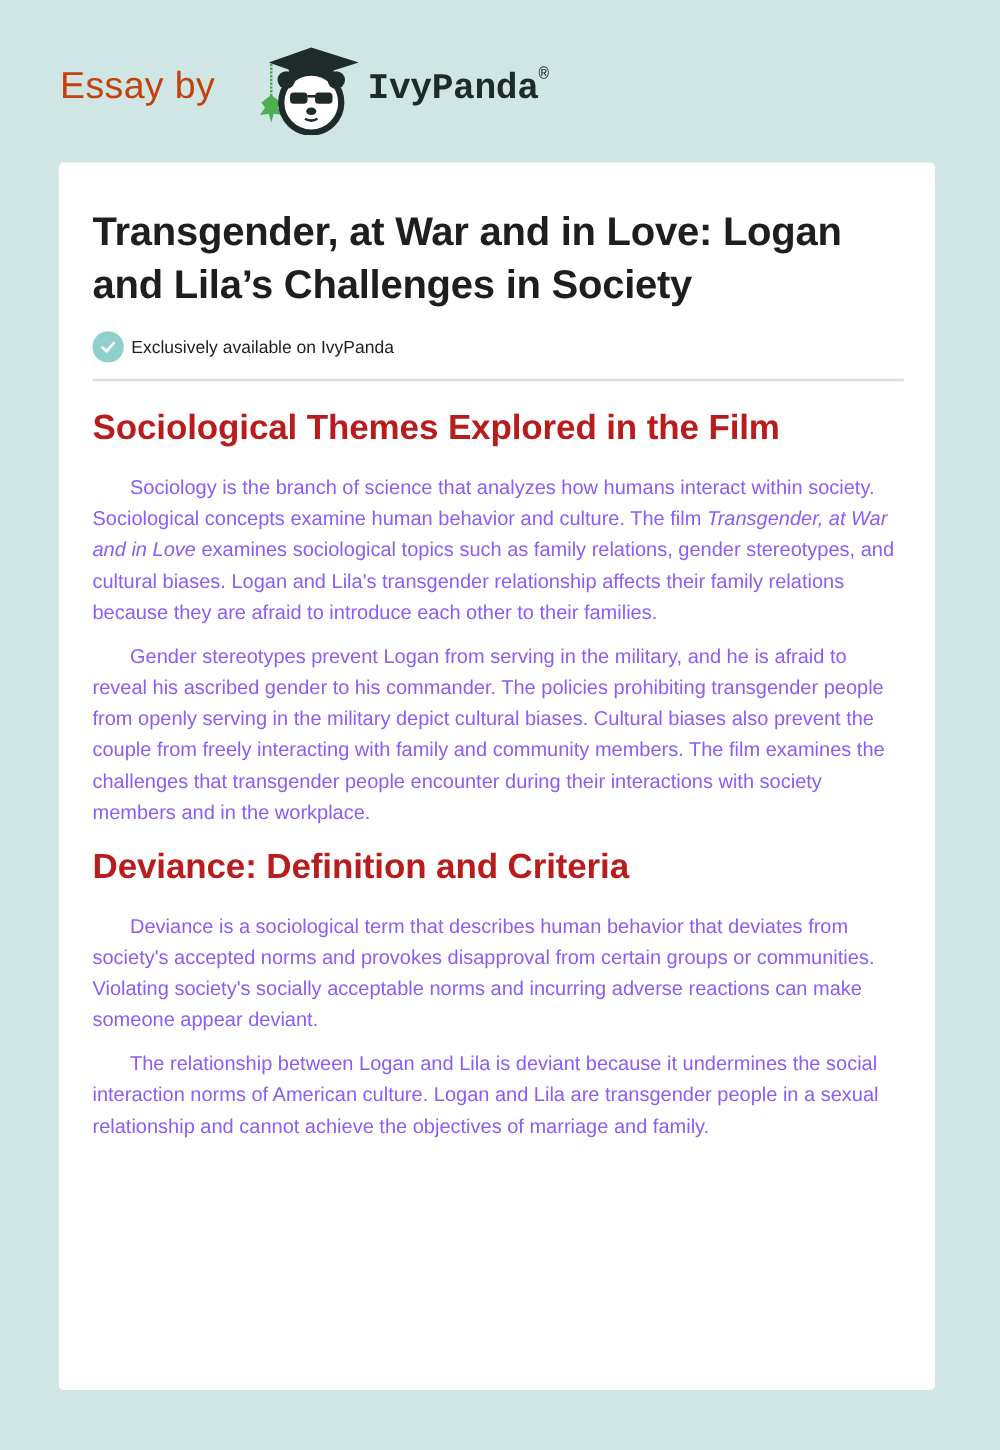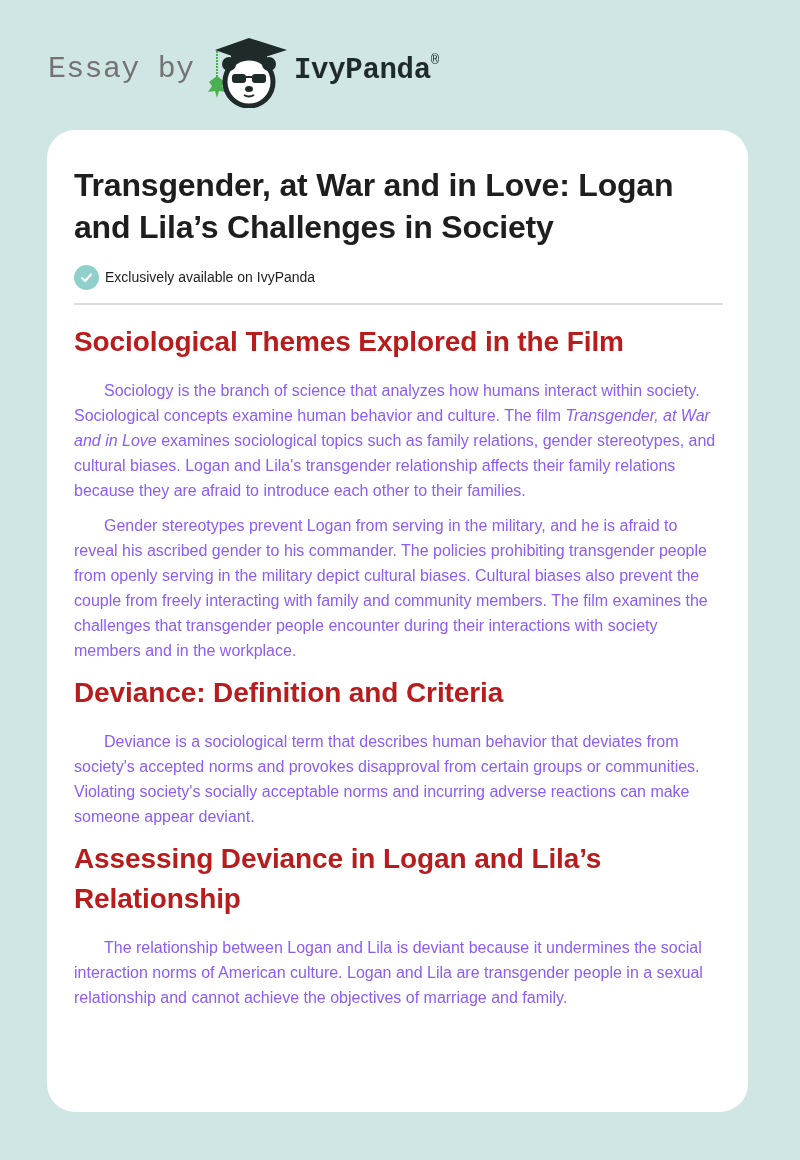--- a/index.html
+++ b/index.html
@@ -12,23 +12,23 @@
       overflow: hidden;
     }
     .header {
       position: absolute;
       left: 0; top: 0;
       width: 800px; height: 120px;
     }
     .brand-prefix {
       position: absolute;
       left: 48px; top: 52px;
-      font-family: Liberation Mono, monospace;
+      font-family: Liberation Sans, sans-serif;
       font-size: 30px;
-      color: #737373;
+      color: #c2410c;
       letter-spacing: 0.3px;
     }
     .logo-icon {
       position: absolute;
       left: 203px; top: 36px;
       width: 90px; height: 72px;
     }
     .brand-name {
       position: absolute;
       left: 294px; top: 54px;
@@ -43,21 +43,21 @@
       vertical-align: top;
       position: relative;
       top: -2px;
       font-weight: normal;
     }
     .card {
       position: absolute;
       left: 47px; top: 130px;
       width: 701px; height: 982px;
       background: #ffffff;
-      border-radius: 28px;
+      border-radius: 4px;
     }
     .title {
       position: absolute;
       left: 27px; top: 34px;
       width: 660px;
       font-size: 32px;
       font-weight: bold;
       line-height: 42px;
       color: #1e1e1e;
       letter-spacing: -0.2px;
@@ -164,17 +164,16 @@
       <p class="paragraph"><span>Sociology is the branch of science that analyzes how humans interact within society. Sociological concepts examine human behavior and culture. The film </span><em>Transgender, at War and in Love</em><span> examines sociological topics such as family relations, gender stereotypes, and cultural biases. Logan and Lila's transgender relationship affects their family relations because they are afraid to introduce each other to their families.</span></p>
       <p class="paragraph">Gender stereotypes prevent Logan from serving in the military, and he is afraid to reveal his ascribed gender to his commander. The policies prohibiting transgender people from openly serving in the military depict cultural biases. Cultural biases also prevent the couple from freely interacting with family and community members. The film examines the challenges that transgender people encounter during their interactions with society members and in the workplace.</p>
     </section>
 
     <section class="sec2">
       <h2 class="section-heading">Deviance: Definition and Criteria</h2>
       <p class="paragraph">Deviance is a sociological term that describes human behavior that deviates from society's accepted norms and provokes disapproval from certain groups or communities. Violating society's socially acceptable norms and incurring adverse reactions can make someone appear deviant.</p>
     </section>
 
     <section class="sec3">
-      <h2 class="section-heading">Assessing Deviance in Logan and Lila’s Relationship</h2>
       <p class="paragraph">The relationship between Logan and Lila is deviant because it undermines the social interaction norms of American culture. Logan and Lila are transgender people in a sexual relationship and cannot achieve the objectives of marriage and family.</p>
     </section>
   </div>
 </div>
 
 </body></html>

